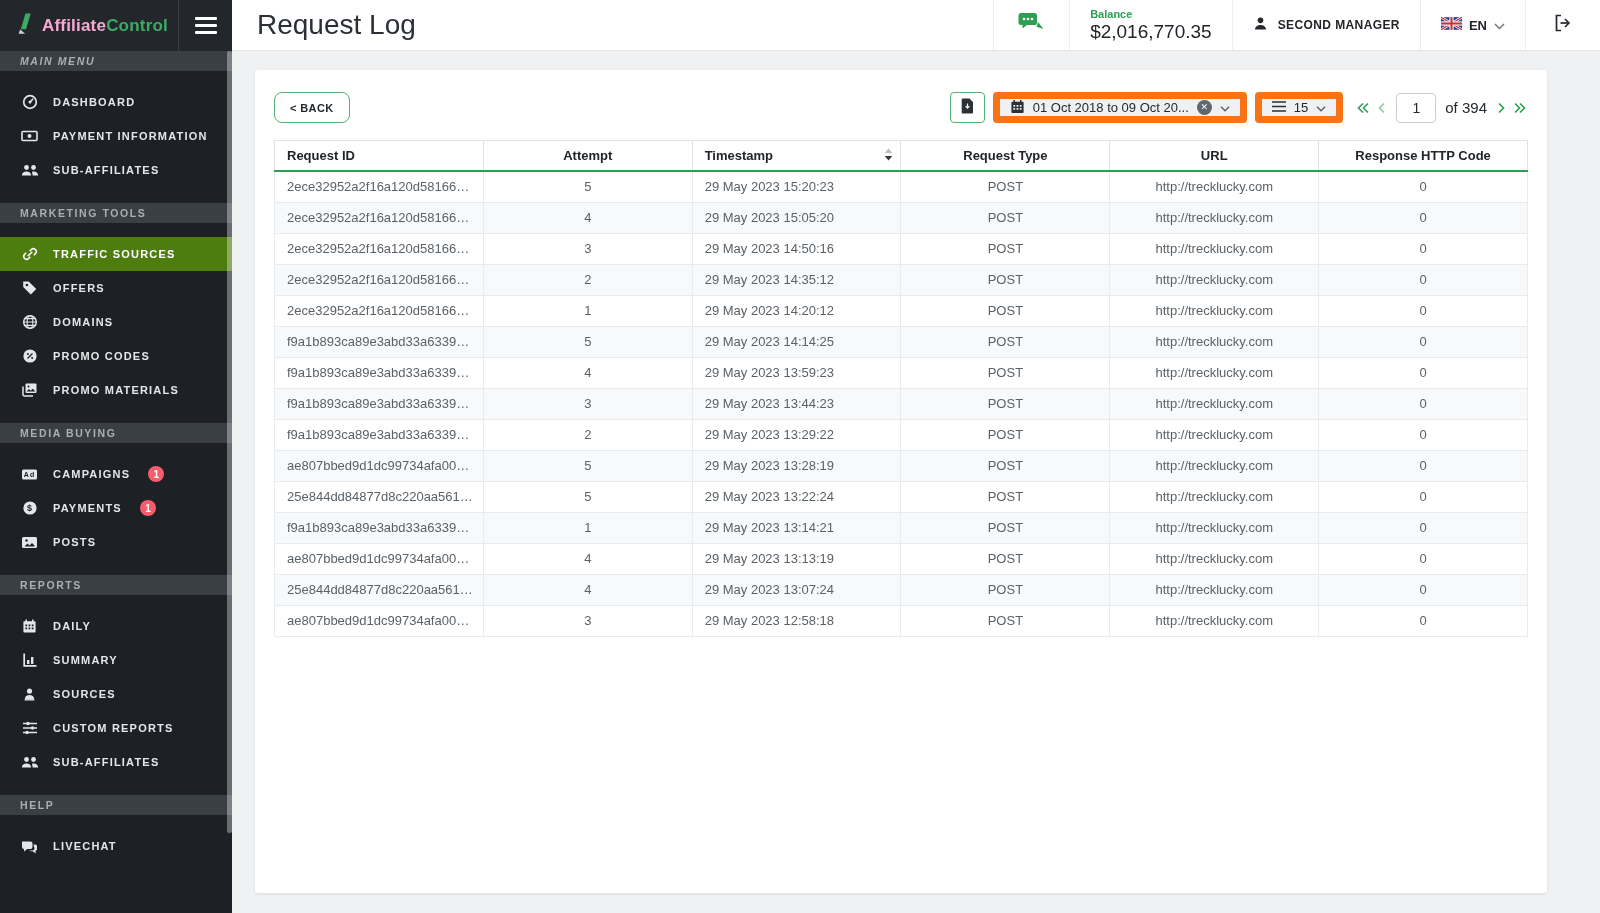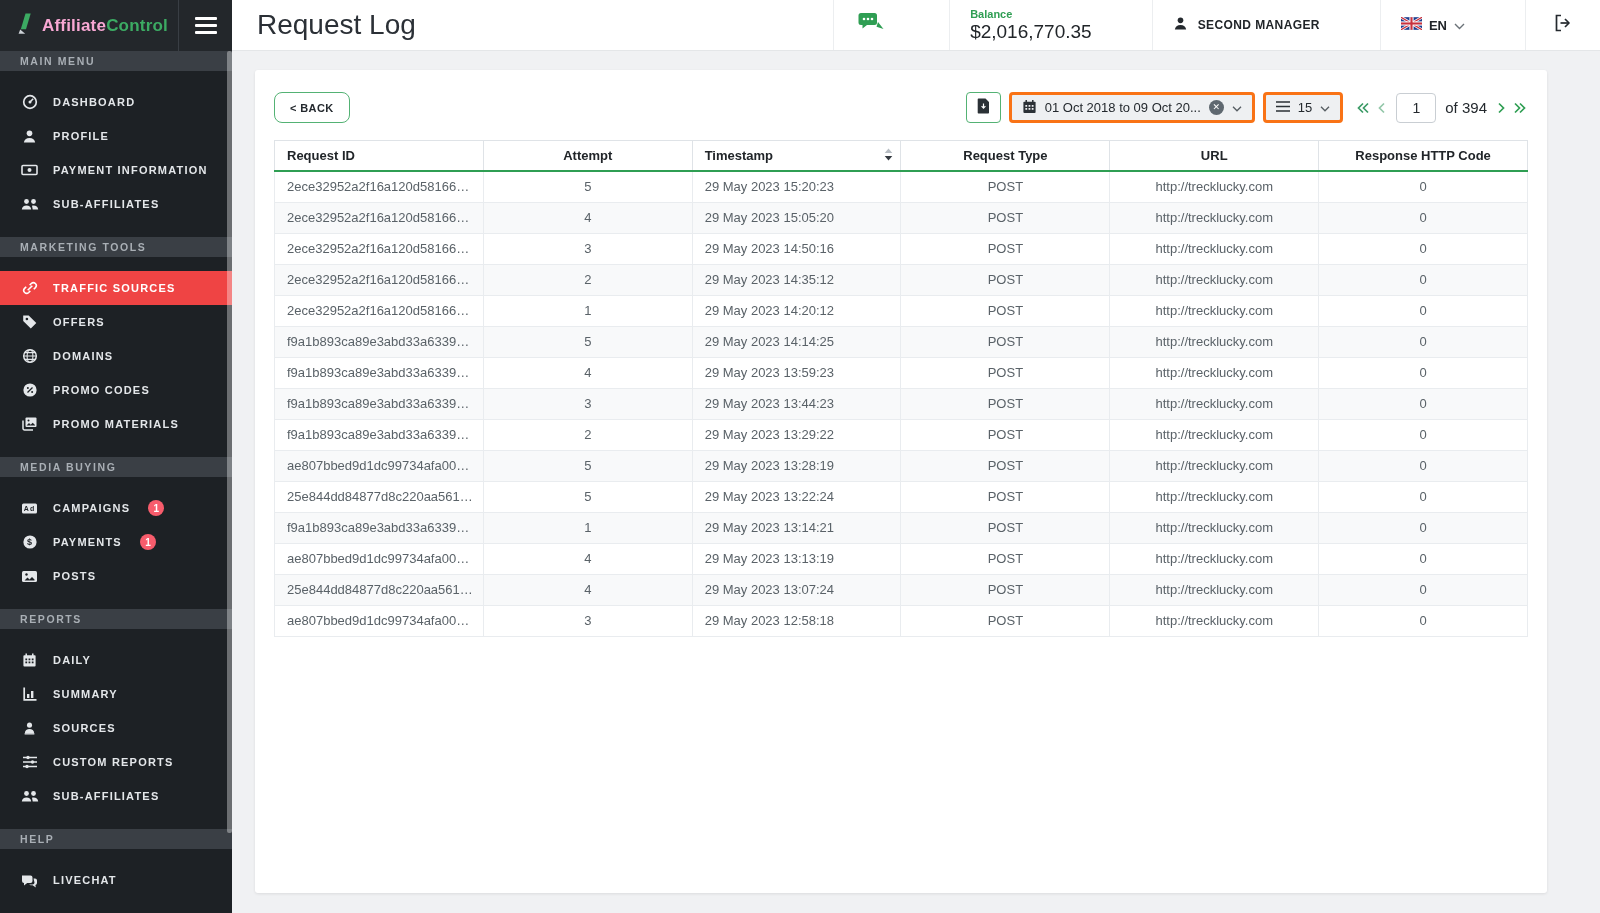--- a/index.html
+++ b/index.html
@@ -16,37 +16,37 @@
   .sidebar-top { height:51px; background:#23272b; display:flex; align-items:stretch; }
   .logo { flex:1; display:flex; align-items:center; padding-left:16px; gap:7px; cursor:pointer; }
   .logo-text { font-size:17px; font-weight:bold; letter-spacing:.2px; }
   .logo-text .primary { color:#f9a8d4; }
   .logo-text .secondary { color:#3cab63; }
   .hamburger { width:54px; border-left:1px solid #393e44; display:flex; flex-direction:column; align-items:center; justify-content:center; gap:4px; cursor:pointer; }
   .hamburger span { width:22px; height:3px; background:#fff; border-radius:1px; }
 
   .section-header { background:#3a3f45; color:#a9afb5; font-size:10.5px; font-weight:bold;
     letter-spacing:1.6px; padding:4px 0 4px 20px; margin-top:16px; }
-  .section-header:first-child { margin-top:0; }
+  .section-header:first-child { margin-top:0;font-style:italic; }
   .section-items { margin-top:14px; }
   .item { height:34px; display:flex; align-items:center; padding-left:20px; gap:14px;
     font-size:11px; font-weight:bold; letter-spacing:1.2px; color:#e4e7ea; cursor:pointer; white-space:nowrap; }
   .item .icon { width:19px; height:17px; display:flex; align-items:center; justify-content:center; flex-shrink:0; }
   .item .icon svg { display:block; }
-  .item.active { background:#ef4444; color:#fff; }
+  .item.active { background:#4d7c0f; color:#fff; }
   .badge { background:#f75c6c; color:#fff; border-radius:50%; min-width:16px; height:16px;
     font-size:10px; letter-spacing:0; display:flex; align-items:center; justify-content:center; margin-left:4px; }
   .side-scrollbar { position:absolute; top:51px; right:0; width:5px; height:782px;
     background:rgba(255,255,255,0.35); border-radius:2px; }
 
   
   .main { flex:1; display:flex; flex-direction:column; min-width:0; }
   .topbar { height:51px; background:#fff; display:flex; align-items:stretch; border-bottom:1px solid #e4e6e8; }
   .page-title { font-size:28px; font-weight:500; color:#2b3036; margin:0; align-self:center; padding-left:25px; }
-  .topbar-right { margin-left:auto; display:flex; align-items:stretch;gap:40px; }
+  .topbar-right { margin-left:auto; display:flex; align-items:stretch; }
   .tb-sec { display:flex; align-items:center; padding:0 20px; border-left:1px solid #eceef0; }
   .tb-chat { cursor:pointer; padding:0 24px; }
   .tb-balance { flex-direction:column; justify-content:center; align-items:flex-start; min-width:160px; }
   .balance-label { color:#2f9e53; font-size:11px; font-weight:bold; }
   .balance-value { font-size:19px; color:#212529; margin-top:1px; }
   .tb-user { gap:10px; cursor:pointer; }
   .user-name { font-size:12px; font-weight:bold; letter-spacing:.4px; }
   .tb-lang { gap:7px; cursor:pointer; }
   .lang-code { font-size:13px; font-weight:bold; }
   .tb-logout { padding:0 27px; cursor:pointer; }
@@ -56,21 +56,21 @@
     padding:22px 19px 0 19px; }
 
   
   .toolbar { display:flex; align-items:center; }
   .btn-back { border:1px solid #54b274; background:#fff; color:#24292e; font-family:inherit;
     font-size:11px; font-weight:bold; letter-spacing:.4px; padding:0 15px; height:31px;
     border-radius:8px; cursor:pointer; }
   .toolbar-right { margin-left:auto; display:flex; align-items:center; gap:8px; }
   .btn-export { width:35px; height:31px; border:1px solid #54b274; background:#fff; border-radius:4px;
     display:flex; align-items:center; justify-content:center; cursor:pointer; }
-  .pill { height:31px; background:#eef0f2; border:3px solid #f97316; border-radius:4px;
+  .pill { height:31px; background:#eef0f2; border:7px solid #f97316; border-radius:4px;
     display:flex; align-items:center; gap:8px; padding:0 10px; font-size:13px; color:#24292e; cursor:pointer; }
   .clear-btn { width:15px; height:15px; border-radius:50%; background:#5f6870; color:#fff;
     display:flex; align-items:center; justify-content:center; font-size:9px; line-height:1; cursor:pointer; }
   .pager { display:flex; align-items:center; gap:5px; margin-left:4px; }
   .pager .pg-btn { display:flex; align-items:center; cursor:pointer; padding:0 1px; }
   .page-input { width:40px; height:30px; border:1px solid #c9ced3; border-radius:4px; text-align:center;
     font-size:14px; font-family:inherit; color:#24292e; margin:0 4px; }
   .of-label { font-size:15px; color:#24292e; margin-right:4px; }
 
   
@@ -113,29 +113,20 @@
               <svg width="16" height="16" viewBox="0 0 16 16">
                 <circle cx="8" cy="8" r="6.3" fill="none" stroke="currentColor" stroke-width="1.7"></circle>
                 <path d="M8 8l3.2-3.2" stroke="currentColor" stroke-width="1.6"></path>
                 <circle cx="8" cy="8" r="1.5" fill="currentColor"></circle>
               </svg>
             </span>
             <span>DASHBOARD</span>
           </div>
           <div class="item">
             <span class="icon">
-              <svg width="15" height="15" viewBox="0 0 16 16" fill="currentColor">
-                <circle cx="8" cy="4.6" r="3"></circle>
-                <path d="M2 14.5c.2-3.1 2.6-4.9 6-4.9s5.8 1.8 6 4.9z"></path>
-              </svg>
-            </span>
-            <span>PROFILE</span>
-          </div>
-          <div class="item">
-            <span class="icon">
               <svg width="17" height="14" viewBox="0 0 17 14">
                 <rect x="1" y="2.5" width="15" height="9" rx="1" fill="none" stroke="currentColor" stroke-width="1.6"></rect>
                 <circle cx="8.5" cy="7" r="2" fill="currentColor"></circle>
               </svg>
             </span>
             <span>PAYMENT INFORMATION</span>
           </div>
           <div class="item">
             <span class="icon">
               <svg width="18" height="14" viewBox="0 0 18 14" fill="currentColor">

